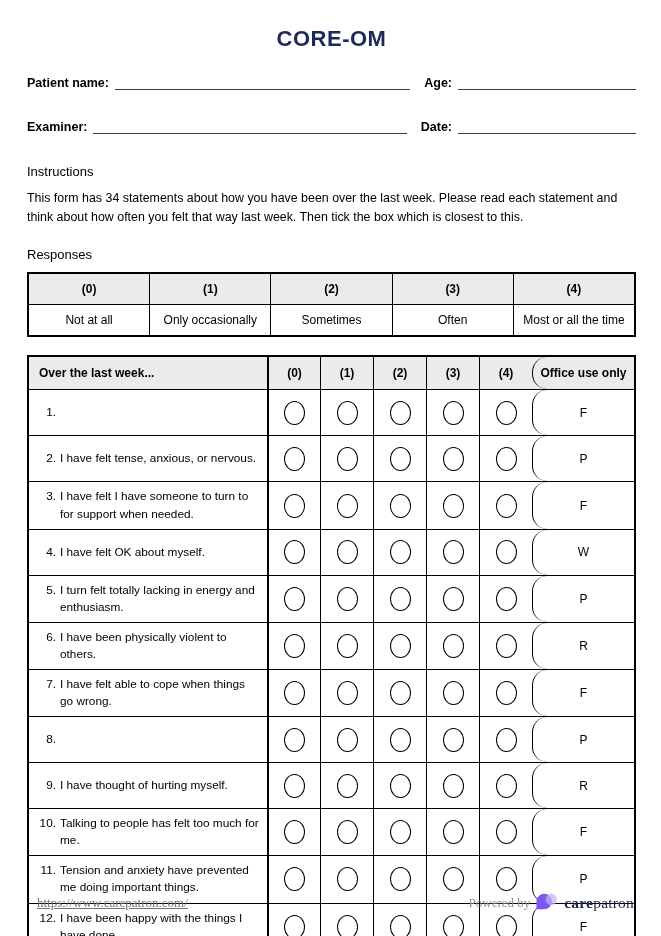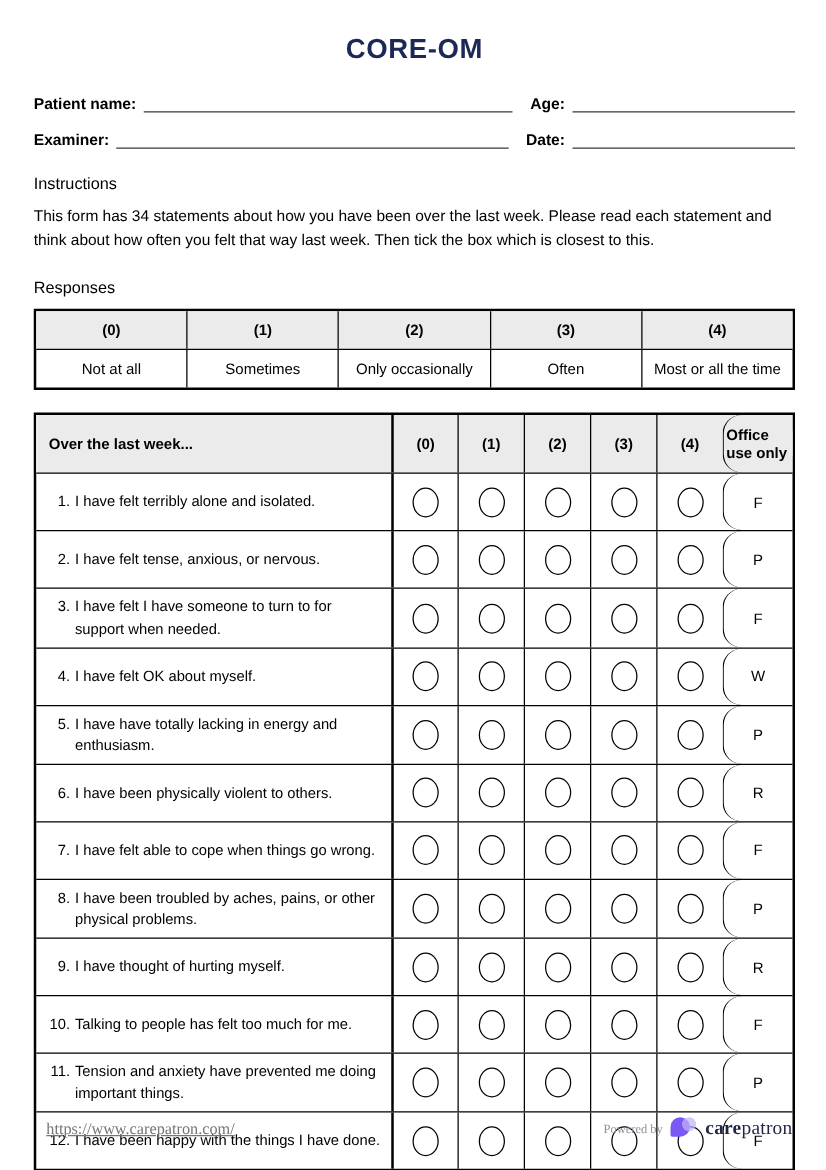--- a/index.html
+++ b/index.html
@@ -14,21 +14,21 @@
 
   .title {
     text-align: center;
     font-size: 22px;
     font-weight: bold;
     color: #1c2957;
     letter-spacing: .5px;
     margin-bottom: 24px;
   }
 
-  .field-row { display: flex; margin-bottom: 15px; font-size: 12.5px; }
+  .field-row { display: flex; margin-bottom: 30px; font-size: 12.5px; }
   .field-label { font-weight: bold; white-space: nowrap; padding-right: 6px; }
   .field-line { border-bottom: 1px solid #3a3a3a; height: 14px; }
   .fl-grow { flex: 1; margin-right: 14px; }
   .fl-fixed { width: 178px; }
 
   .section-heading { font-size: 13px; font-weight: normal; margin: 20px 0 10px 0; }
   .instructions-body { font-size: 12.4px; line-height: 1.55; }
 
   
   .resp-table { border: 2px solid #000; margin-top: 4px; display: flex; flex-direction: column; }
@@ -39,21 +39,21 @@
     padding: 8px 4px; border-left: 1px solid #000;
   }
   .resp-cell:first-child { border-left: none; }
   .resp-codes .resp-cell { background: #ebebeb; font-weight: bold; }
 
   
   .main-table { border: 2px solid #000; margin-top: 18px; display: flex; flex-direction: column; }
   .mt-row { display: flex; align-items: stretch; }
   .mt-row + .mt-row { border-top: 1px solid #000; }
   .cell { border-left: 1px solid #000; display: flex; align-items: center; justify-content: center; }
-  .cell-statement { width: 284px; border-left: none; justify-content: flex-start; align-items: center; padding: 6px 6px 6px 8px; }
+  .cell-statement { width: 238px; border-left: none; justify-content: flex-start; align-items: center; padding: 6px 6px 6px 8px; }
   .cell-radio { width: 53px; }
   .cell-office { flex: 1; font-size: 12px; border-radius: 15px; }
   .cell-radio { border-left: 1px solid #000; }
   .mt-row .cell-statement + .cell-radio { border-left: 2px solid #000; }
 
   .mt-header { background: #ebebeb; font-weight: bold; }
   .mt-header .cell { background: #ebebeb; font-size: 12px; padding: 9px 2px; }
   .mt-header .cell-statement { padding-left: 10px; }
 
   .mt-body-row { min-height: 46px; }
@@ -70,21 +70,21 @@
   }
 
   
   .footer {
     position: absolute;
     left: 37px; right: 27px; bottom: 22px;
     display: flex; justify-content: space-between; align-items: center; font-family: Liberation Serif, serif;
   }
   .footer-link { font-size: 13px; color: #757575; text-decoration: underline; }
   .powered { display: flex; align-items: center; gap: 5px; }
-  .powered-label { font-size: 10px; color: #8d9199; }
+  .powered-label { font-size: 13px; color: #8d9199; }
   .brand { font-size: 15.5px; color: #1f2544; letter-spacing: .2px; text-align: right; }
   .brand b { font-weight: bold; }
 </style>
 </head>
 <body>
 
 <div class="page">
 
   <div class="title">CORE-OM</div>
 
@@ -110,43 +110,42 @@
   <div class="resp-table">
     <div class="resp-row resp-codes">
       <div class="resp-cell">(0)</div>
       <div class="resp-cell">(1)</div>
       <div class="resp-cell">(2)</div>
       <div class="resp-cell">(3)</div>
       <div class="resp-cell">(4)</div>
     </div>
     <div class="resp-row">
       <div class="resp-cell">Not at all</div>
+      <div class="resp-cell">Only occasionally</div>
       <div class="resp-cell">Sometimes</div>
-      <div class="resp-cell">Only occasionally</div>
       <div class="resp-cell">Often</div>
       <div class="resp-cell">Most or all the time</div>
     </div>
   </div>
 
   <div class="main-table">
     <div class="mt-row mt-header">
       <div class="cell cell-statement">Over the last week...</div>
       <div class="cell cell-radio">(0)</div>
       <div class="cell cell-radio">(1)</div>
       <div class="cell cell-radio">(2)</div>
       <div class="cell cell-radio">(3)</div>
       <div class="cell cell-radio">(4)</div>
       <div class="cell cell-office">Office use only</div>
     </div>
 
   <div class="mt-row mt-body-row">
         <div class="cell cell-statement">
           <div class="stmt-wrap">
             <span class="stmt-num">1.</span>
-            <span class="stmt-text">I have felt terribly alone and isolated.</span>
           </div>
         </div>
         <div class="cell cell-radio">
           <div class="radio"></div>
         </div>
         <div class="cell cell-radio">
           <div class="radio"></div>
         </div>
         <div class="cell cell-radio">
           <div class="radio"></div>
@@ -228,21 +227,21 @@
         </div>
         <div class="cell cell-radio">
           <div class="radio"></div>
         </div>
         <div class="cell cell-office">W</div>
       </div>
       <div class="mt-row mt-body-row">
         <div class="cell cell-statement">
           <div class="stmt-wrap">
             <span class="stmt-num">5.</span>
-            <span class="stmt-text">I have have totally lacking in energy and enthusiasm.</span>
+            <span class="stmt-text">I turn felt totally lacking in energy and enthusiasm.</span>
           </div>
         </div>
         <div class="cell cell-radio">
           <div class="radio"></div>
         </div>
         <div class="cell cell-radio">
           <div class="radio"></div>
         </div>
         <div class="cell cell-radio">
           <div class="radio"></div>
@@ -300,21 +299,20 @@
         </div>
         <div class="cell cell-radio">
           <div class="radio"></div>
         </div>
         <div class="cell cell-office">F</div>
       </div>
       <div class="mt-row mt-body-row">
         <div class="cell cell-statement">
           <div class="stmt-wrap">
             <span class="stmt-num">8.</span>
-            <span class="stmt-text">I have been troubled by aches, pains, or other physical problems.</span>
           </div>
         </div>
         <div class="cell cell-radio">
           <div class="radio"></div>
         </div>
         <div class="cell cell-radio">
           <div class="radio"></div>
         </div>
         <div class="cell cell-radio">
           <div class="radio"></div>

